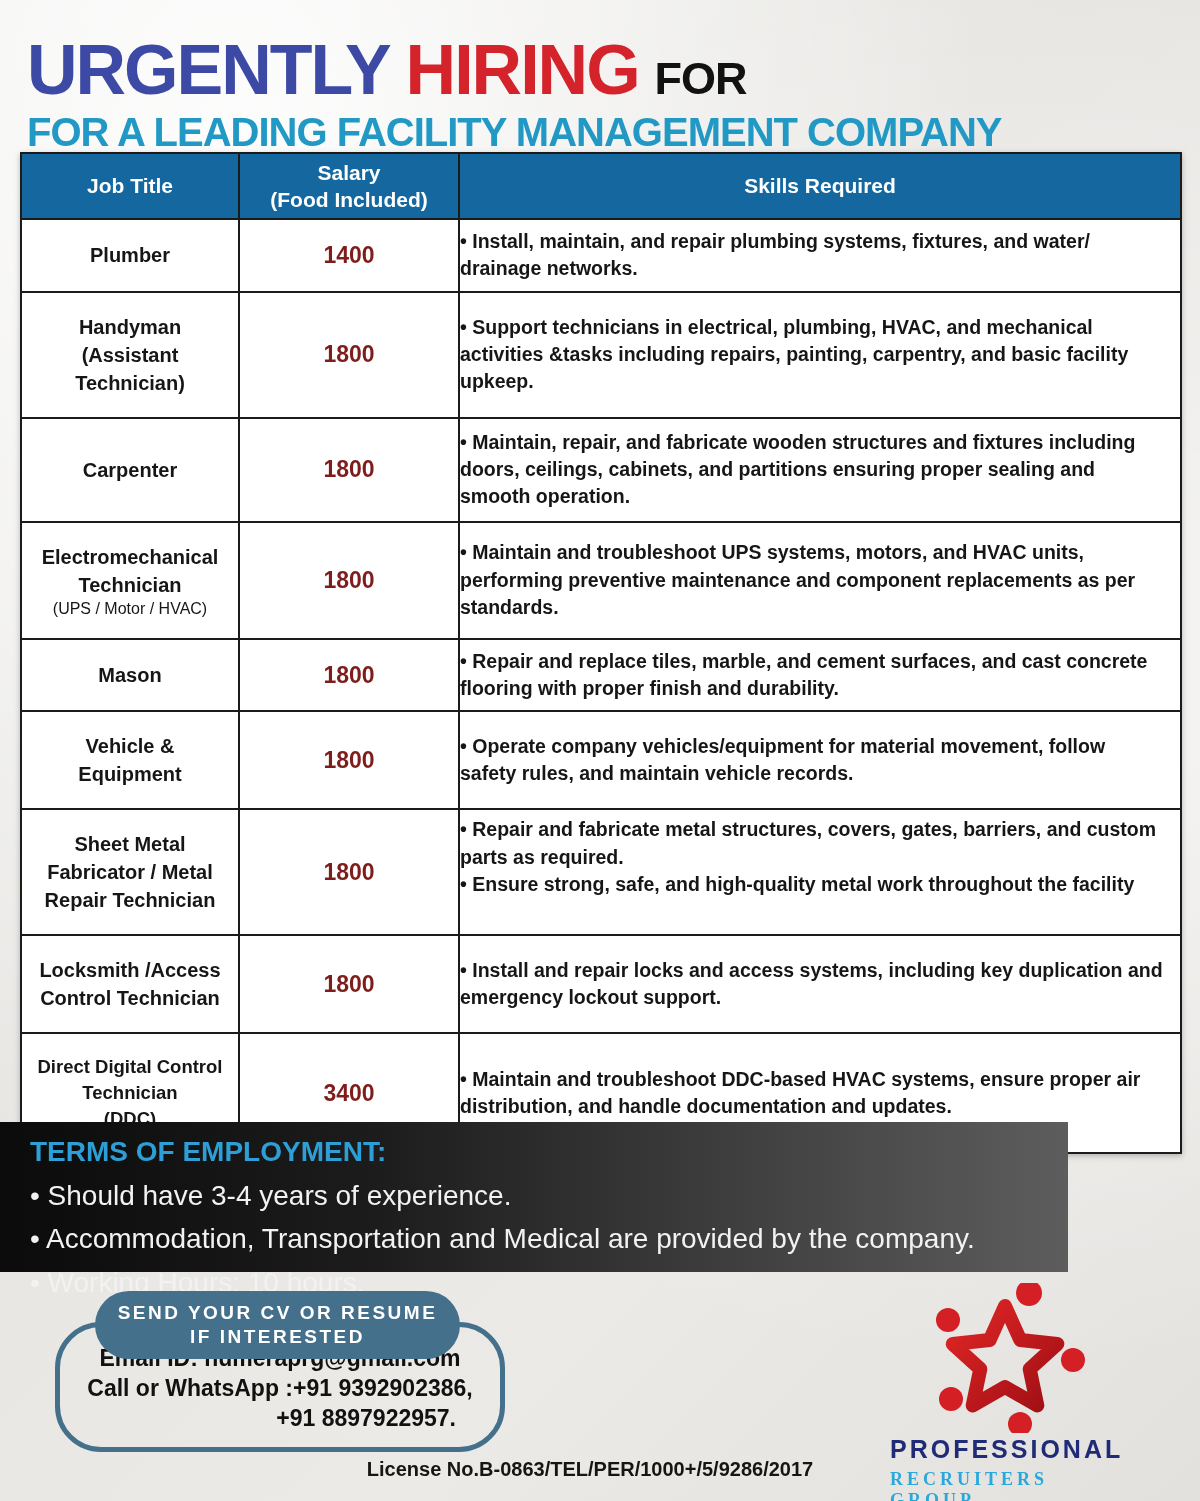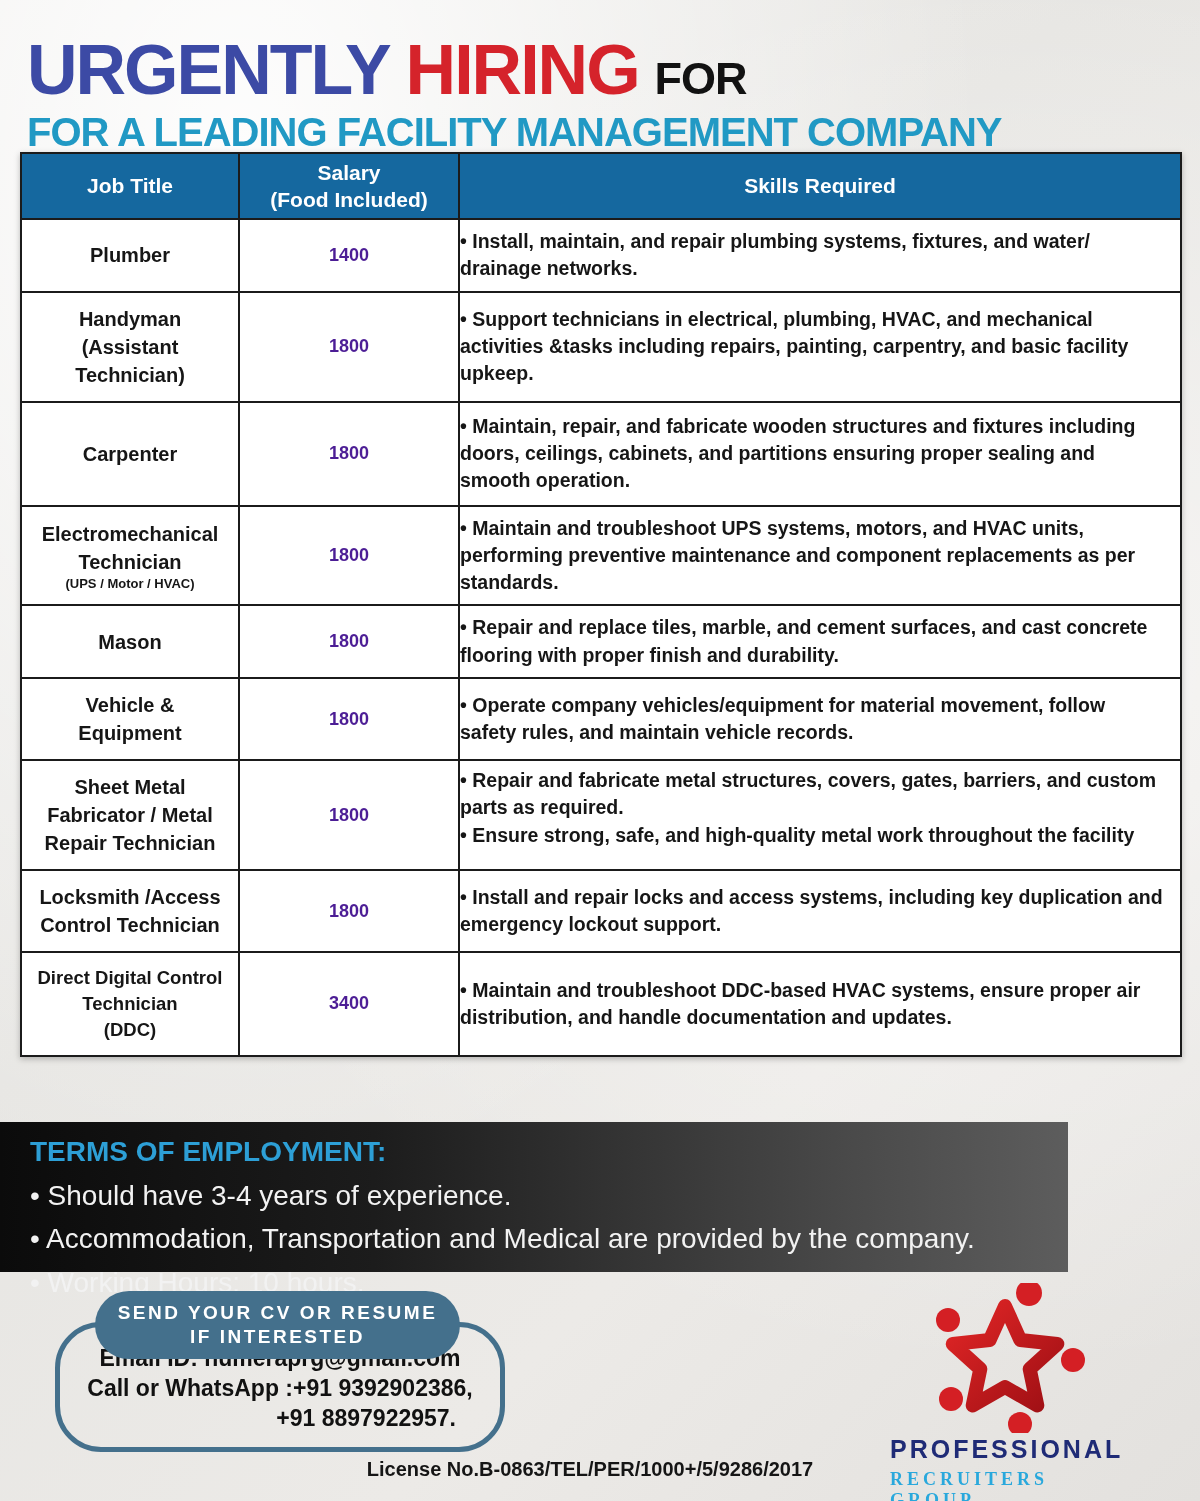--- a/index.html
+++ b/index.html
@@ -33,24 +33,24 @@
   table.jobs col.c2{width:220px;}
   table.jobs col.c3{width:722px;}
   table.jobs th,table.jobs td{border:2px solid #1b1b1b;}
   table.jobs thead th{
     background:#15689f;color:#ffffff;font-size:21px;font-weight:700;
     text-align:center;white-space:pre-line;height:62px;line-height:1.3;
   }
   table.jobs td{vertical-align:middle;}
   td.job{
     text-align:center;font-weight:700;font-size:20px;color:#161616;
-    white-space:pre-line;line-height:1.4;padding:12px 6px;
-  }
-  td.job .sub{display:block;font-size:13px;font-weight:700;line-height:1.2;}
-  td.sal{text-align:center;font-weight:700;font-size:18px;color:#4c1d95;}
+    white-space:pre-line;line-height:1.4;padding:20px 6px;
+  }
+  td.job .sub{display:block;font-size:16px;font-weight:400;line-height:1.2;}
+  td.sal{text-align:center;font-weight:700;font-size:23px;color:#7f1d1d;}
   td.skills{
     text-align:left;font-weight:700;font-size:19.5px;color:#161616;
     white-space:pre-line;line-height:1.4;padding:8px 14px 8px 0;
   }
   tbody tr.r1{height:72px;} tbody tr.r2{height:70px;} tbody tr.r3{height:90px;}
   tbody tr.r4{height:58px;} tbody tr.r5{height:104px;} tbody tr.r6{height:98px;}
   tbody tr.r7{height:66px;} tbody tr.r8{height:68px;} tbody tr.r9{height:97px;}
   tbody tr.r10{height:80px;} tbody tr.r11{height:95px;}
   tr.r9 td.skills{vertical-align:top;padding-top:6px;}
   tr.r9 td.skills .clip{max-height:88px;overflow:hidden;}

